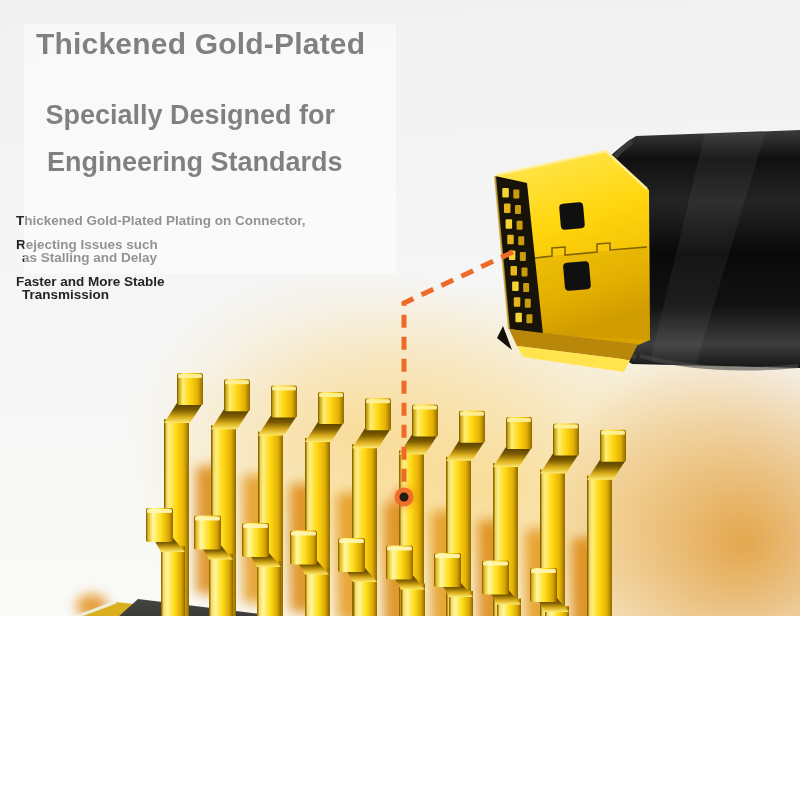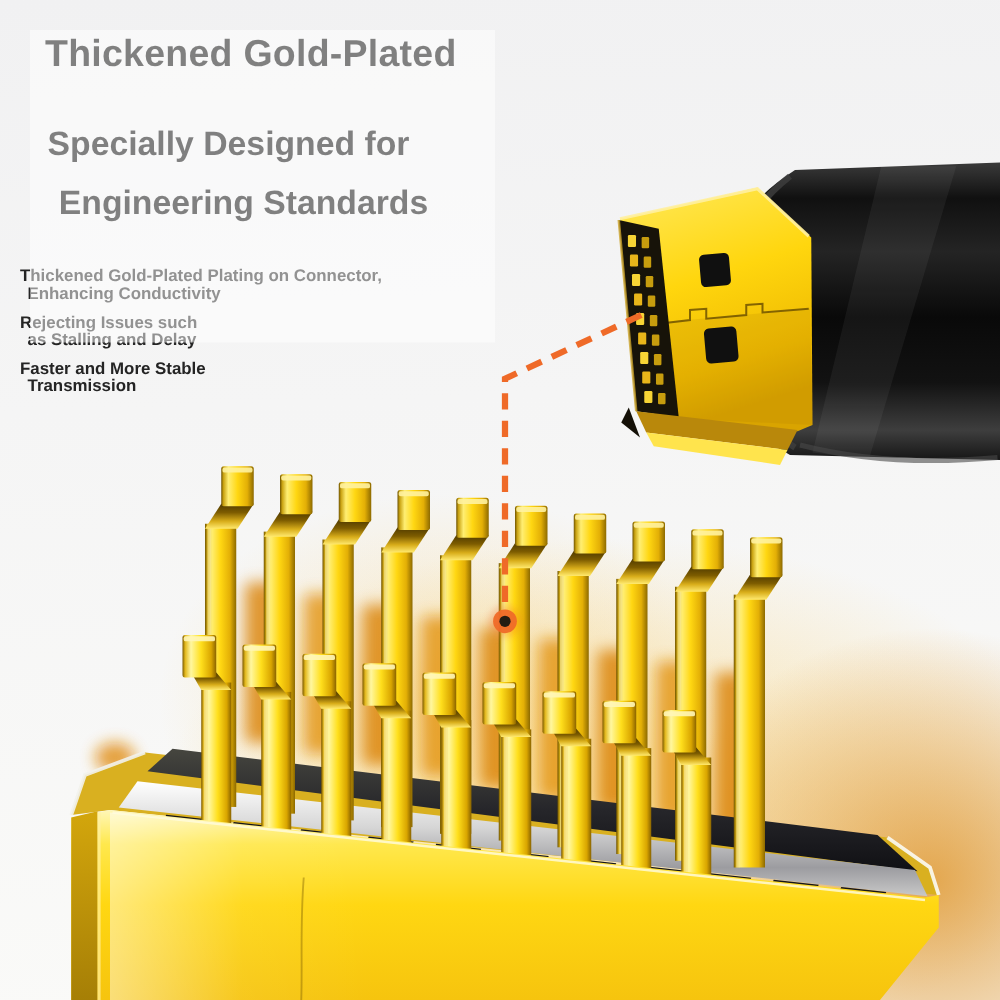--- a/index.html
+++ b/index.html
@@ -1,27 +1,27 @@
 <!DOCTYPE html>
 <html><head>
 <meta charset="utf-8">
 <style>
   html,body{margin:0;padding:0;}
   .stage{
-    position:relative;width:800px;height:800px;overflow:hidden;
+    position:relative;width:800px;height:616px;overflow:hidden;
     font-family:"Liberation Sans",sans-serif;
     background:
       radial-gradient(300px 280px at 93% 88%, rgba(222,148,42,.8), rgba(222,148,42,0) 72%),
       radial-gradient(520px 300px at 62% 80%, rgba(250,198,74,.5), rgba(250,198,74,0) 70%),
       radial-gradient(300px 220px at 44% 70%, rgba(250,190,60,.33), rgba(250,190,60,0) 75%),
       linear-gradient(178deg,#f1f1f2 0%,#f5f5f5 40%,#fafaf8 100%);
   }
   .title{position:absolute;left:36px;top:30px;font-weight:700;font-size:30px;line-height:27px;letter-spacing:.2px;white-space:nowrap;}
   .title .l2{margin-left:10px;}
-  .subtitle{position:absolute;left:38px;top:103px;font-weight:700;font-size:27px;line-height:25px;white-space:nowrap;}
+  .subtitle{position:absolute;left:38px;top:103px;font-weight:700;font-size:27px;line-height:25px;white-space:nowrap;text-align:center;}
   .subtitle .l2{margin-left:9px;margin-top:22px;}
   .features{position:absolute;left:16px;top:189px;font-weight:700;font-size:13.5px;line-height:13.5px;color:#242424;margin-top:25px;}
   .feature{margin-bottom:10px;white-space:nowrap;}
   .feature .l2{margin-left:6px;}
   .panel{position:absolute;background:rgba(255,255,255,.5);z-index:1;}
   #scene{position:absolute;left:0;top:0;z-index:2;}
 </style>
 </head>
 <body>
 
@@ -337,21 +337,20 @@
   <div class="title">
     <div>Thickened Gold-Plated</div>
   </div>
   <div class="subtitle">
     <div>Specially Designed for</div>
     <div class="l2">Engineering Standards</div>
   </div>
   <div class="features">
     <div class="feature">
       <div>Thickened Gold-Plated Plating on Connector,</div>
-      <div class="l2">Enhancing Conductivity</div>
     </div>
     <div class="feature">
       <div>Rejecting Issues such</div>
       <div class="l2">as Stalling and Delay</div>
     </div>
     <div class="feature">
       <div>Faster and More Stable</div>
       <div class="l2">Transmission</div>
     </div>
   </div>

